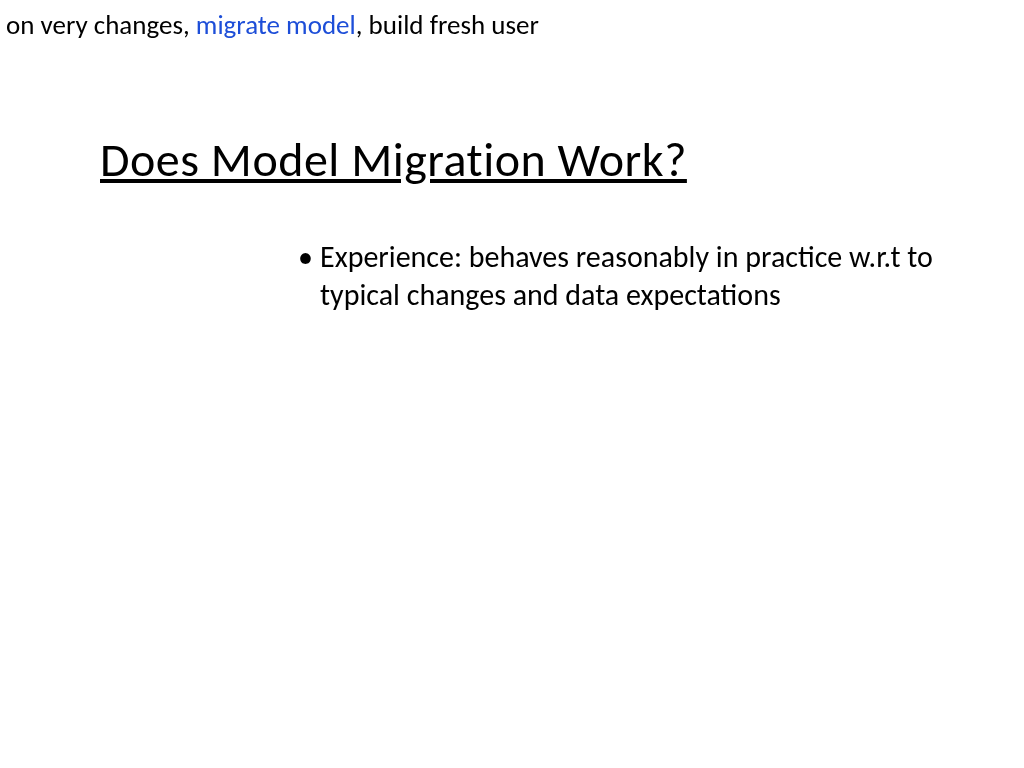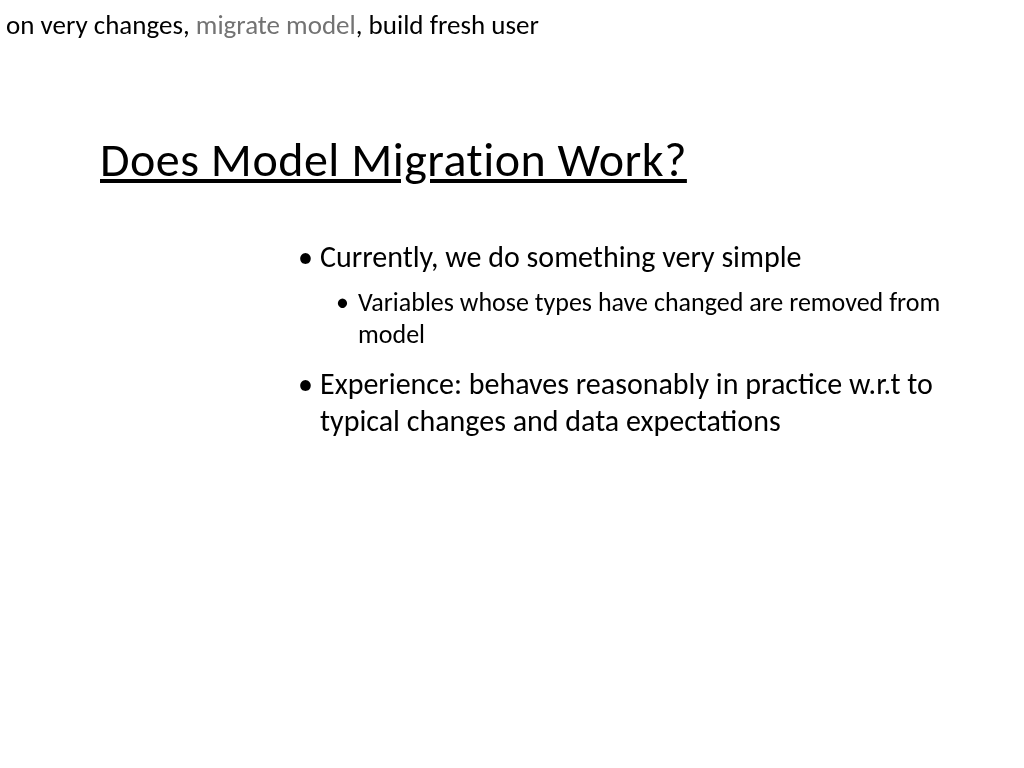--- a/index.html
+++ b/index.html
@@ -12,21 +12,21 @@
     overflow: hidden;
     position: relative;
   }
   .header {
     position: absolute;
     top: 8px;
     left: 6px;
     font-size: 27px;
     font-weight: 400;
   }
-  .header .highlight { color: #737373; }
+  .header .highlight { color: #1d4ed8; }
   .title {
     position: absolute;
     top: 130px;
     left: 100px;
     font-size: 48px;
     font-weight: 400;
     letter-spacing: 0.5px;
     text-decoration: underline;
   }
   .content {
@@ -69,19 +69,15 @@
 <body>
 
 <div class="header">
   <span>on very changes, </span><span class="highlight">migrate model</span><span>, build fresh user</span>
 </div>
 
 <div class="title">Does Model Migration Work?</div>
 
 <div class="content">
   <div class="block">
-    <div class="bullet-l1">Currently, we do something very simple</div>
-    <div class="bullet-l2">Variables whose types have changed are removed from model</div>
-  </div>
-  <div class="block">
     <div class="bullet-l1">Experience: behaves reasonably in practice w.r.t to typical changes and data expectations</div>
   </div>
 </div>
 
 </body></html>

